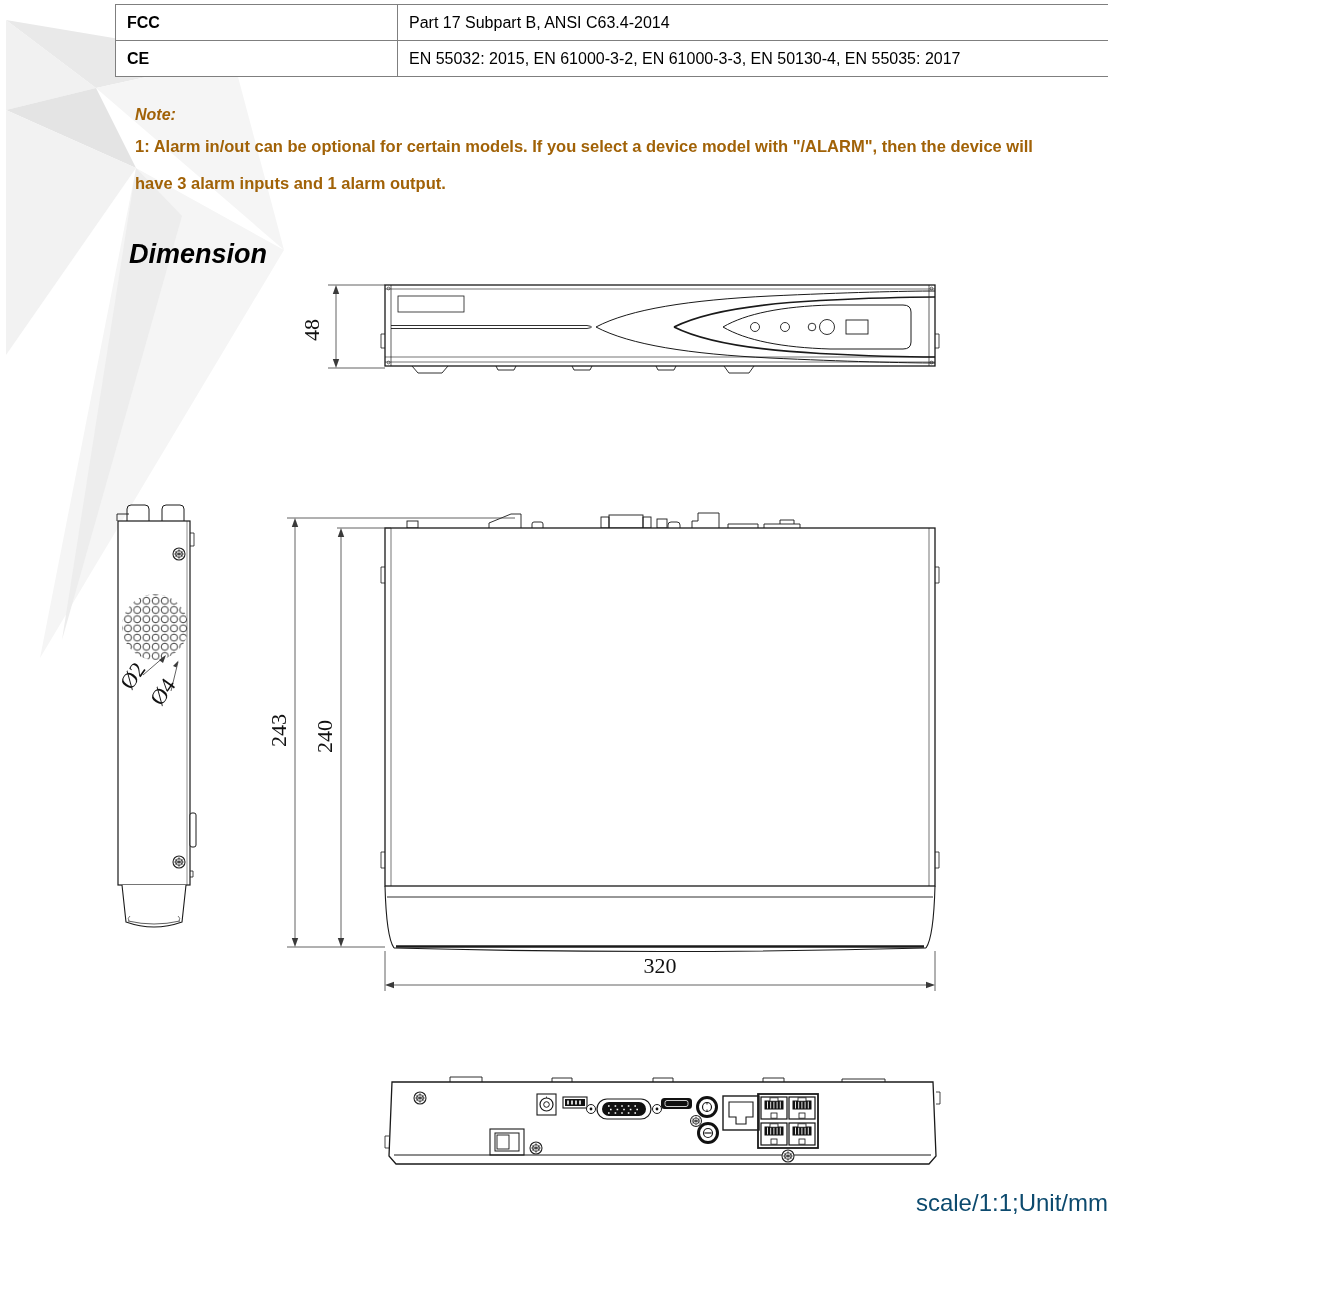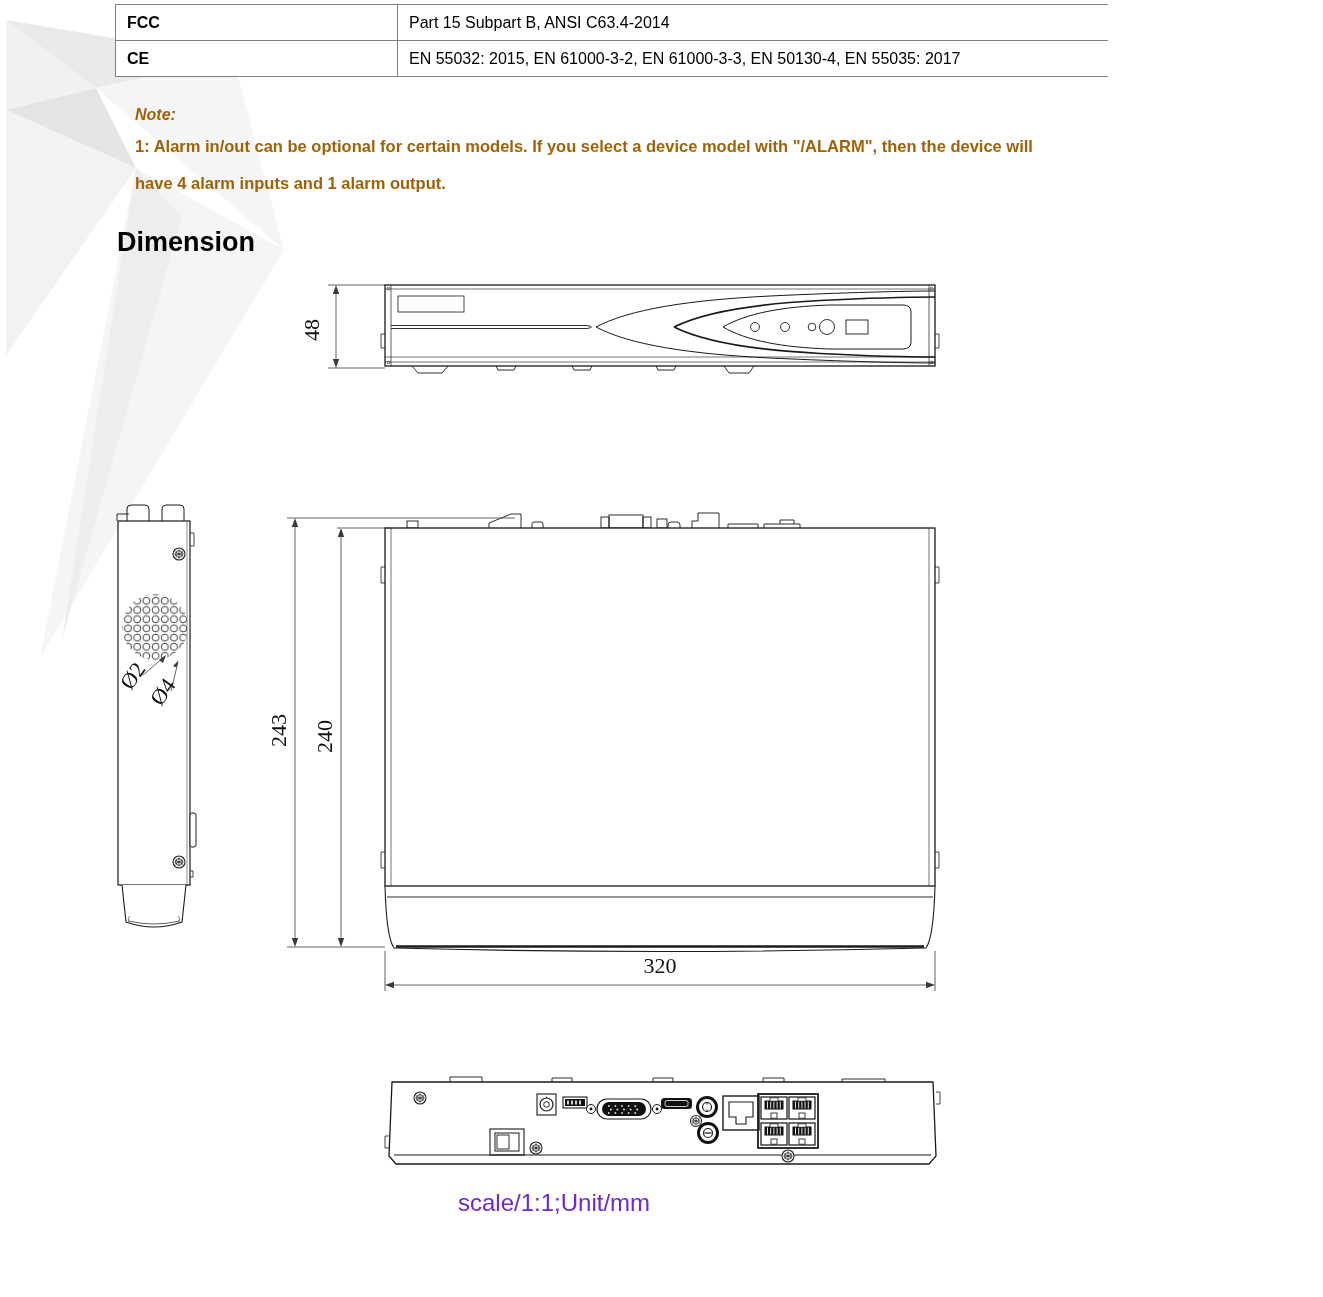--- a/index.html
+++ b/index.html
@@ -9,23 +9,23 @@
   
   .spec-table{position:absolute;left:115px;top:4px;width:1026px;border-collapse:collapse;table-layout:fixed;}
   .spec-table td{border:1px solid #7f7f7f;height:35px;font-size:16px;padding:0 8px 0 11px;vertical-align:middle;background:#fff;}
   .spec-table td.lbl{width:262px;font-weight:700;}
   
   .note{position:absolute;left:135px;top:106px;width:1095px;font-size:16.5px;color:#a16207;}
   .note-title{font-weight:700;font-style:italic;font-size:16px;margin-bottom:12px;}
   .note-line + .note-line{margin-top:17px;}
   .note-line{line-height:20px;font-weight:bold;}
   
-  .section-h{position:absolute;left:117px;top:227px;margin:0;font-size:27px;font-weight:700;}
-  
-  .scale-note{position:absolute;top:1189px;left:0;width:100%;text-align:center;font-size:24px;color:#6d28d9;}
+  .section-h{position:absolute;left:117px;top:227px;margin:12px;font-size:27px;font-weight:700;font-style:italic;}
+  
+  .scale-note{position:absolute;top:1189px;left:0;width:100%;text-align:right;font-size:24px;color:#0c4a6e;}
   
   .ln{stroke:#1a1a1a;fill:none;}
   .fw{stroke:#1a1a1a;fill:#fff;}
   .dim{stroke:#3a3a3a;stroke-width:.8;fill:none;}
   .arr{fill:#3a3a3a;stroke:none;}
   .dimtxt{font-family:"Liberation Serif","DejaVu Serif",serif;font-size:22px;fill:#111;}
 </style>
 </head>
 <body>
 
@@ -58,33 +58,33 @@
     <polygon points="6,100 96,78 136,158" fill="#e4e4e4"></polygon>
     <polygon points="6,100 136,158 6,345" fill="#f2f2f2"></polygon>
     <polygon points="136,158 284,240 40,648" fill="#f5f5f5"></polygon>
     <polygon points="136,158 182,206 62,630" fill="#ededed"></polygon>
   </svg>
 
   <table class="spec-table">
     <tbody>
         <tr>
       <td class="lbl">FCC</td>
-      <td>Part 15 Subpart B, ANSI C63.4-2014</td>
+      <td>Part 17 Subpart B, ANSI C63.4-2014</td>
     </tr>
     <tr>
       <td class="lbl">CE</td>
       <td>EN 55032: 2015, EN 61000-3-2, EN 61000-3-3, EN 50130-4, EN 55035: 2017</td>
     </tr>
   </tbody>
     </table>
 
   <div class="note">
     <div class="note-title">Note:</div>
     <div class="note-line">1: Alarm in/out can be optional for certain models. If you select a device model with "/ALARM", then the device will</div>
-    <div class="note-line">have 4 alarm inputs and 1 alarm output.</div>
+    <div class="note-line">have 3 alarm inputs and 1 alarm output.</div>
   </div>
 
   <h1 class="section-h">Dimension</h1>
 
   <svg style="left:300px;top:272px" width="648" height="118" viewBox="0 0 648 118">
     <g>
       <path class="dim" d="M85,13 H28 M85,96 H28 M36,21 V88"></path>
       <polygon class="arr" points="36,13 32.8,22 39.2,22"></polygon>
       <polygon class="arr" points="36,96 32.8,87 39.2,87"></polygon>
       <text class="dimtxt" transform="translate(19,69) rotate(-90)" font-size="25">48</text>

